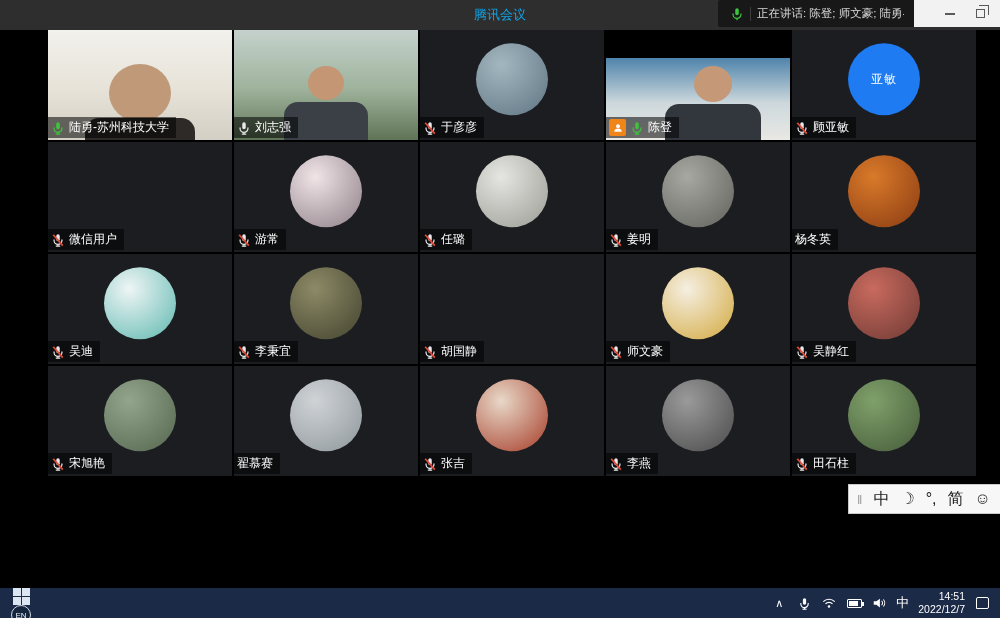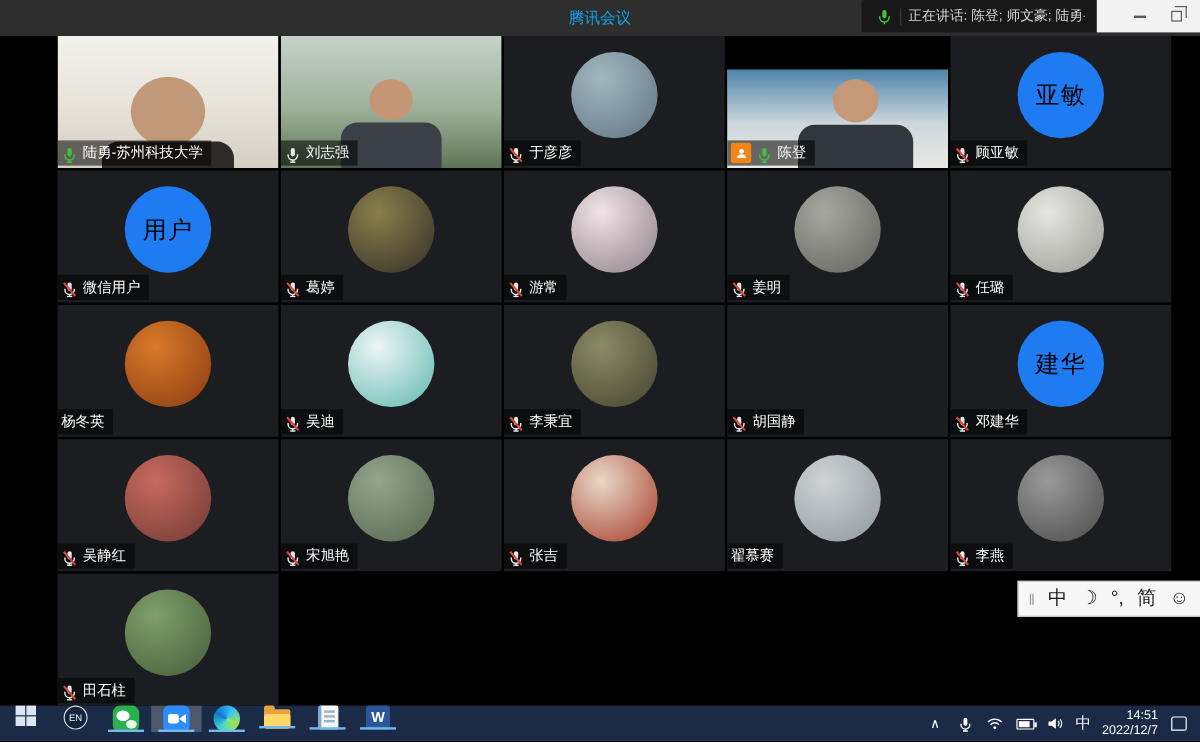--- a/index.html
+++ b/index.html
@@ -35,39 +35,39 @@
   .sil .torso { position:absolute; border-radius:14px 14px 0 0; }
   .sil.large .head { width:62px; height:58px; left:50%; margin-left:-31px; bottom:18px; }
   .sil.large .torso { width:110px; height:26px; left:50%; margin-left:-55px; bottom:-4px; }
   .sil.medium .head { width:36px; height:34px; left:50%; margin-left:-18px; bottom:40px; }
   .sil.medium .torso { width:84px; height:42px; left:50%; margin-left:-42px; bottom:-4px; }
   .sil.medium-right .head { width:38px; height:36px; left:58%; margin-left:-19px; bottom:38px; }
   .sil.medium-right .torso { width:96px; height:40px; left:58%; margin-left:-48px; bottom:-4px; }
   .avatar { position:absolute; left:50%; top:50%; transform:translate(-50%,-58%);
     width:72px; height:72px; border-radius:50%; }
   .avatar.initials { display:flex; align-items:center; justify-content:center;
-    color:#000000; font-size:20px; letter-spacing:1px; }
-  .nameplate { position:absolute; left:0; bottom:2px; display:flex; align-items:flex-end; gap:4px;
+    color:#ffffff; font-size:12px; letter-spacing:1px; }
+  .nameplate { position:absolute; left:0; bottom:2px; display:flex; align-items:center; gap:4px;
     background:rgba(0,0,0,0.55); padding:2px 7px 2px 3px; max-width:96%; }
   .nameplate .pname { color:#fff; font-size:12px; white-space:nowrap; overflow:hidden; }
   .micwrap { display:inline-flex; width:14px; height:14px; flex:none; }
   .hostbadge { display:inline-flex; width:17px; height:17px; background:#f08519; border-radius:2px;
     align-items:center; justify-content:center; flex:none; }
 
   
   .ime-bar { position:absolute; left:848px; top:454px; height:30px; width:170px; z-index:6;
     background:#f7f7f7; border:1px solid #c9c9c9; box-shadow:0 2px 5px rgba(0,0,0,.4);
     display:flex; align-items:center; gap:11px; padding:0 8px; color:#1a1a1a; font-size:16px; }
   .ime-bar .handle { color:#9a9a9a; font-size:13px; }
   .ime-item { cursor:pointer; line-height:28px; }
 
   
   .taskbar { position:absolute; left:0; bottom:0; width:1000px; height:30px; background:#1b2a47;
     display:flex; align-items:stretch; }
-  .tb-left { display:flex; align-items:flex-start; }
+  .tb-left { display:flex; align-items:flex-end;flex-direction:column; }
   .tb-btn { width:42px; display:flex; align-items:center; justify-content:center; position:relative; cursor:pointer; }
   .tb-btn.running::after { content:""; position:absolute; left:6px; right:6px; bottom:0; height:2px; background:#76b9ed; }
   .tb-btn.active { background:rgba(255,255,255,0.22); }
   .startlogo { display:grid; grid-template-columns:8px 8px; grid-template-rows:8px 8px; gap:1px; }
   .startlogo span { background:#dce6f2; }
   .lang-circle { width:20px; height:20px; border-radius:50%; border:1.5px solid #cfd8e4;
     color:#e8eef6; font-size:8px; display:flex; align-items:center; justify-content:center; background:#14243d; }
   .icon-wechat { width:22px; height:22px; border-radius:6px; background:#28b14c; position:relative; }
   .icon-wechat::before { content:""; position:absolute; left:3px; top:4px; width:11px; height:9px; border-radius:50%; background:#fff; }
   .icon-wechat::after { content:""; position:absolute; right:2px; bottom:3px; width:9px; height:7px; border-radius:50%; background:#e8f8ec; }
@@ -203,85 +203,71 @@
               <rect x="6" y="1.5" width="4" height="8" rx="2" fill="#e9e9e9"></rect>
               <path d="M3.5 7.5v1a4.5 4.5 0 0 0 9 0v-1" fill="none" stroke="#e9e9e9" stroke-width="1.4"></path>
               <line x1="8" y1="13" x2="8" y2="15" stroke="#e9e9e9" stroke-width="1.4"></line>
               <line x1="5.5" y1="15" x2="10.5" y2="15" stroke="#e9e9e9" stroke-width="1.4"></line>
               <line x1="2.5" y1="2" x2="13.5" y2="14.5" stroke="#e0483a" stroke-width="2"></line>
             </svg>
             <span class="pname">顾亚敏</span>
           </div>
         </div>
         <div class="tile">
-          <div class="avatar initials" style="background:#1e7bf2">用户</div>
           <div class="nameplate">
             <svg class="micwrap" viewBox="0 0 16 16" width="14" height="14">
               <rect x="6" y="1.5" width="4" height="8" rx="2" fill="#e9e9e9"></rect>
               <path d="M3.5 7.5v1a4.5 4.5 0 0 0 9 0v-1" fill="none" stroke="#e9e9e9" stroke-width="1.4"></path>
               <line x1="8" y1="13" x2="8" y2="15" stroke="#e9e9e9" stroke-width="1.4"></line>
               <line x1="5.5" y1="15" x2="10.5" y2="15" stroke="#e9e9e9" stroke-width="1.4"></line>
               <line x1="2.5" y1="2" x2="13.5" y2="14.5" stroke="#e0483a" stroke-width="2"></line>
             </svg>
             <span class="pname">微信用户</span>
           </div>
         </div>
         <div class="tile">
-          <div class="avatar" style="background:radial-gradient(circle at 35% 30%,#8a7f4a,#33302a)"></div>
-          <div class="nameplate">
-            <svg class="micwrap" viewBox="0 0 16 16" width="14" height="14">
-              <rect x="6" y="1.5" width="4" height="8" rx="2" fill="#e9e9e9"></rect>
-              <path d="M3.5 7.5v1a4.5 4.5 0 0 0 9 0v-1" fill="none" stroke="#e9e9e9" stroke-width="1.4"></path>
-              <line x1="8" y1="13" x2="8" y2="15" stroke="#e9e9e9" stroke-width="1.4"></line>
-              <line x1="5.5" y1="15" x2="10.5" y2="15" stroke="#e9e9e9" stroke-width="1.4"></line>
-              <line x1="2.5" y1="2" x2="13.5" y2="14.5" stroke="#e0483a" stroke-width="2"></line>
-            </svg>
-            <span class="pname">葛婷</span>
-          </div>
-        </div>
-        <div class="tile">
           <div class="avatar" style="background:radial-gradient(circle at 35% 30%,#f0e4e7,#8d7f86)"></div>
           <div class="nameplate">
             <svg class="micwrap" viewBox="0 0 16 16" width="14" height="14">
               <rect x="6" y="1.5" width="4" height="8" rx="2" fill="#e9e9e9"></rect>
               <path d="M3.5 7.5v1a4.5 4.5 0 0 0 9 0v-1" fill="none" stroke="#e9e9e9" stroke-width="1.4"></path>
               <line x1="8" y1="13" x2="8" y2="15" stroke="#e9e9e9" stroke-width="1.4"></line>
               <line x1="5.5" y1="15" x2="10.5" y2="15" stroke="#e9e9e9" stroke-width="1.4"></line>
               <line x1="2.5" y1="2" x2="13.5" y2="14.5" stroke="#e0483a" stroke-width="2"></line>
             </svg>
             <span class="pname">游常</span>
           </div>
         </div>
         <div class="tile">
+          <div class="avatar" style="background:radial-gradient(circle at 35% 30%,#e5e5e1,#9c9c96)"></div>
+          <div class="nameplate">
+            <svg class="micwrap" viewBox="0 0 16 16" width="14" height="14">
+              <rect x="6" y="1.5" width="4" height="8" rx="2" fill="#e9e9e9"></rect>
+              <path d="M3.5 7.5v1a4.5 4.5 0 0 0 9 0v-1" fill="none" stroke="#e9e9e9" stroke-width="1.4"></path>
+              <line x1="8" y1="13" x2="8" y2="15" stroke="#e9e9e9" stroke-width="1.4"></line>
+              <line x1="5.5" y1="15" x2="10.5" y2="15" stroke="#e9e9e9" stroke-width="1.4"></line>
+              <line x1="2.5" y1="2" x2="13.5" y2="14.5" stroke="#e0483a" stroke-width="2"></line>
+            </svg>
+            <span class="pname">任璐</span>
+          </div>
+        </div>
+        <div class="tile">
           <div class="avatar" style="background:radial-gradient(circle at 35% 30%,#a8a8a2,#62625c)"></div>
           <div class="nameplate">
             <svg class="micwrap" viewBox="0 0 16 16" width="14" height="14">
               <rect x="6" y="1.5" width="4" height="8" rx="2" fill="#e9e9e9"></rect>
               <path d="M3.5 7.5v1a4.5 4.5 0 0 0 9 0v-1" fill="none" stroke="#e9e9e9" stroke-width="1.4"></path>
               <line x1="8" y1="13" x2="8" y2="15" stroke="#e9e9e9" stroke-width="1.4"></line>
               <line x1="5.5" y1="15" x2="10.5" y2="15" stroke="#e9e9e9" stroke-width="1.4"></line>
               <line x1="2.5" y1="2" x2="13.5" y2="14.5" stroke="#e0483a" stroke-width="2"></line>
             </svg>
             <span class="pname">姜明</span>
           </div>
         </div>
         <div class="tile">
-          <div class="avatar" style="background:radial-gradient(circle at 35% 30%,#e5e5e1,#9c9c96)"></div>
-          <div class="nameplate">
-            <svg class="micwrap" viewBox="0 0 16 16" width="14" height="14">
-              <rect x="6" y="1.5" width="4" height="8" rx="2" fill="#e9e9e9"></rect>
-              <path d="M3.5 7.5v1a4.5 4.5 0 0 0 9 0v-1" fill="none" stroke="#e9e9e9" stroke-width="1.4"></path>
-              <line x1="8" y1="13" x2="8" y2="15" stroke="#e9e9e9" stroke-width="1.4"></line>
-              <line x1="5.5" y1="15" x2="10.5" y2="15" stroke="#e9e9e9" stroke-width="1.4"></line>
-              <line x1="2.5" y1="2" x2="13.5" y2="14.5" stroke="#e0483a" stroke-width="2"></line>
-            </svg>
-            <span class="pname">任璐</span>
-          </div>
-        </div>
-        <div class="tile">
           <div class="avatar" style="background:radial-gradient(circle at 35% 30%,#d97a2a,#8a3b12)"></div>
           <div class="nameplate">
             <span class="pname">杨冬英</span>
           </div>
         </div>
         <div class="tile">
           <div class="avatar" style="background:radial-gradient(circle at 35% 30%,#eef5f5,#5fb8b0)"></div>
           <div class="nameplate">
             <svg class="micwrap" viewBox="0 0 16 16" width="14" height="14">
               <rect x="6" y="1.5" width="4" height="8" rx="2" fill="#e9e9e9"></rect>
@@ -312,30 +298,30 @@
               <rect x="6" y="1.5" width="4" height="8" rx="2" fill="#e9e9e9"></rect>
               <path d="M3.5 7.5v1a4.5 4.5 0 0 0 9 0v-1" fill="none" stroke="#e9e9e9" stroke-width="1.4"></path>
               <line x1="8" y1="13" x2="8" y2="15" stroke="#e9e9e9" stroke-width="1.4"></line>
               <line x1="5.5" y1="15" x2="10.5" y2="15" stroke="#e9e9e9" stroke-width="1.4"></line>
               <line x1="2.5" y1="2" x2="13.5" y2="14.5" stroke="#e0483a" stroke-width="2"></line>
             </svg>
             <span class="pname">胡国静</span>
           </div>
         </div>
         <div class="tile">
-          <div class="avatar initials" style="background:#1e7bf2">建华</div>
-          <div class="nameplate">
-            <svg class="micwrap" viewBox="0 0 16 16" width="14" height="14">
-              <rect x="6" y="1.5" width="4" height="8" rx="2" fill="#e9e9e9"></rect>
-              <path d="M3.5 7.5v1a4.5 4.5 0 0 0 9 0v-1" fill="none" stroke="#e9e9e9" stroke-width="1.4"></path>
-              <line x1="8" y1="13" x2="8" y2="15" stroke="#e9e9e9" stroke-width="1.4"></line>
-              <line x1="5.5" y1="15" x2="10.5" y2="15" stroke="#e9e9e9" stroke-width="1.4"></line>
-              <line x1="2.5" y1="2" x2="13.5" y2="14.5" stroke="#e0483a" stroke-width="2"></line>
-            </svg>
-            <span class="pname">邓建华</span>
+          <div class="avatar" style="background:radial-gradient(circle at 35% 30%,#f5efe2,#d3a93f)"></div>
+          <div class="nameplate">
+            <svg class="micwrap" viewBox="0 0 16 16" width="14" height="14">
+              <rect x="6" y="1.5" width="4" height="8" rx="2" fill="#e9e9e9"></rect>
+              <path d="M3.5 7.5v1a4.5 4.5 0 0 0 9 0v-1" fill="none" stroke="#e9e9e9" stroke-width="1.4"></path>
+              <line x1="8" y1="13" x2="8" y2="15" stroke="#e9e9e9" stroke-width="1.4"></line>
+              <line x1="5.5" y1="15" x2="10.5" y2="15" stroke="#e9e9e9" stroke-width="1.4"></line>
+              <line x1="2.5" y1="2" x2="13.5" y2="14.5" stroke="#e0483a" stroke-width="2"></line>
+            </svg>
+            <span class="pname">师文豪</span>
           </div>
         </div>
         <div class="tile">
           <div class="avatar" style="background:radial-gradient(circle at 35% 30%,#c96a5e,#6e3a34)"></div>
           <div class="nameplate">
             <svg class="micwrap" viewBox="0 0 16 16" width="14" height="14">
               <rect x="6" y="1.5" width="4" height="8" rx="2" fill="#e9e9e9"></rect>
               <path d="M3.5 7.5v1a4.5 4.5 0 0 0 9 0v-1" fill="none" stroke="#e9e9e9" stroke-width="1.4"></path>
               <line x1="8" y1="13" x2="8" y2="15" stroke="#e9e9e9" stroke-width="1.4"></line>
               <line x1="5.5" y1="15" x2="10.5" y2="15" stroke="#e9e9e9" stroke-width="1.4"></line>
@@ -351,36 +337,36 @@
               <rect x="6" y="1.5" width="4" height="8" rx="2" fill="#e9e9e9"></rect>
               <path d="M3.5 7.5v1a4.5 4.5 0 0 0 9 0v-1" fill="none" stroke="#e9e9e9" stroke-width="1.4"></path>
               <line x1="8" y1="13" x2="8" y2="15" stroke="#e9e9e9" stroke-width="1.4"></line>
               <line x1="5.5" y1="15" x2="10.5" y2="15" stroke="#e9e9e9" stroke-width="1.4"></line>
               <line x1="2.5" y1="2" x2="13.5" y2="14.5" stroke="#e0483a" stroke-width="2"></line>
             </svg>
             <span class="pname">宋旭艳</span>
           </div>
         </div>
         <div class="tile">
+          <div class="avatar" style="background:radial-gradient(circle at 35% 30%,#cfd3d6,#8f979c)"></div>
+          <div class="nameplate">
+            <span class="pname">翟慕赛</span>
+          </div>
+        </div>
+        <div class="tile">
           <div class="avatar" style="background:radial-gradient(circle at 35% 30%,#e8d8c8,#a63c28)"></div>
           <div class="nameplate">
             <svg class="micwrap" viewBox="0 0 16 16" width="14" height="14">
               <rect x="6" y="1.5" width="4" height="8" rx="2" fill="#e9e9e9"></rect>
               <path d="M3.5 7.5v1a4.5 4.5 0 0 0 9 0v-1" fill="none" stroke="#e9e9e9" stroke-width="1.4"></path>
               <line x1="8" y1="13" x2="8" y2="15" stroke="#e9e9e9" stroke-width="1.4"></line>
               <line x1="5.5" y1="15" x2="10.5" y2="15" stroke="#e9e9e9" stroke-width="1.4"></line>
               <line x1="2.5" y1="2" x2="13.5" y2="14.5" stroke="#e0483a" stroke-width="2"></line>
             </svg>
             <span class="pname">张吉</span>
-          </div>
-        </div>
-        <div class="tile">
-          <div class="avatar" style="background:radial-gradient(circle at 35% 30%,#cfd3d6,#8f979c)"></div>
-          <div class="nameplate">
-            <span class="pname">翟慕赛</span>
           </div>
         </div>
         <div class="tile">
           <div class="avatar" style="background:radial-gradient(circle at 35% 30%,#9a9a9a,#4a4a4a)"></div>
           <div class="nameplate">
             <svg class="micwrap" viewBox="0 0 16 16" width="14" height="14">
               <rect x="6" y="1.5" width="4" height="8" rx="2" fill="#e9e9e9"></rect>
               <path d="M3.5 7.5v1a4.5 4.5 0 0 0 9 0v-1" fill="none" stroke="#e9e9e9" stroke-width="1.4"></path>
               <line x1="8" y1="13" x2="8" y2="15" stroke="#e9e9e9" stroke-width="1.4"></line>
               <line x1="5.5" y1="15" x2="10.5" y2="15" stroke="#e9e9e9" stroke-width="1.4"></line>

